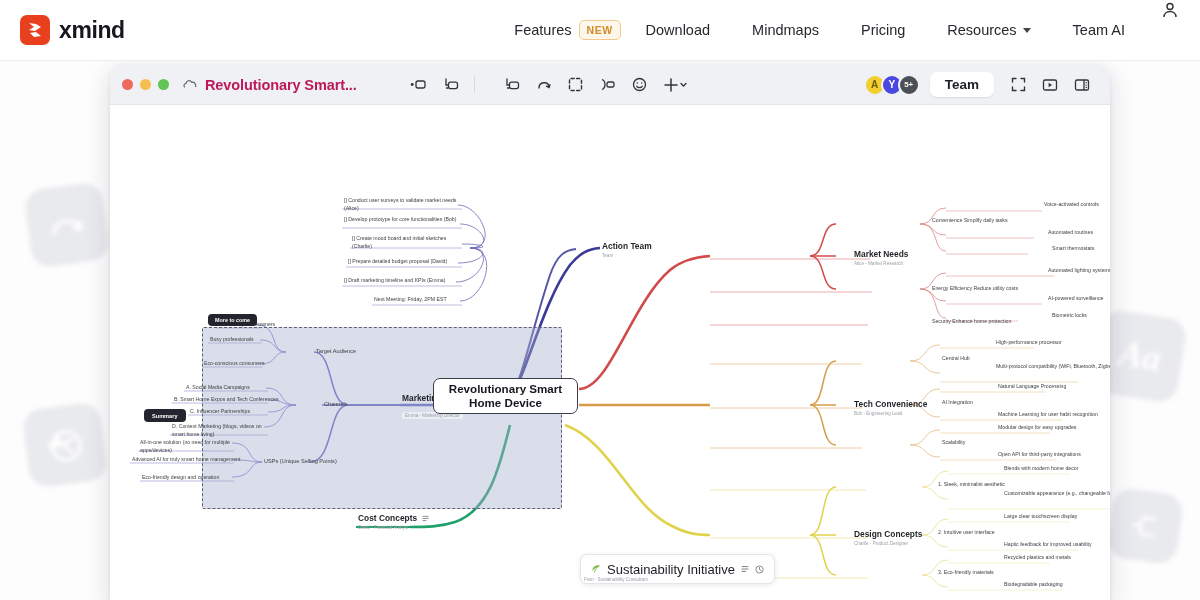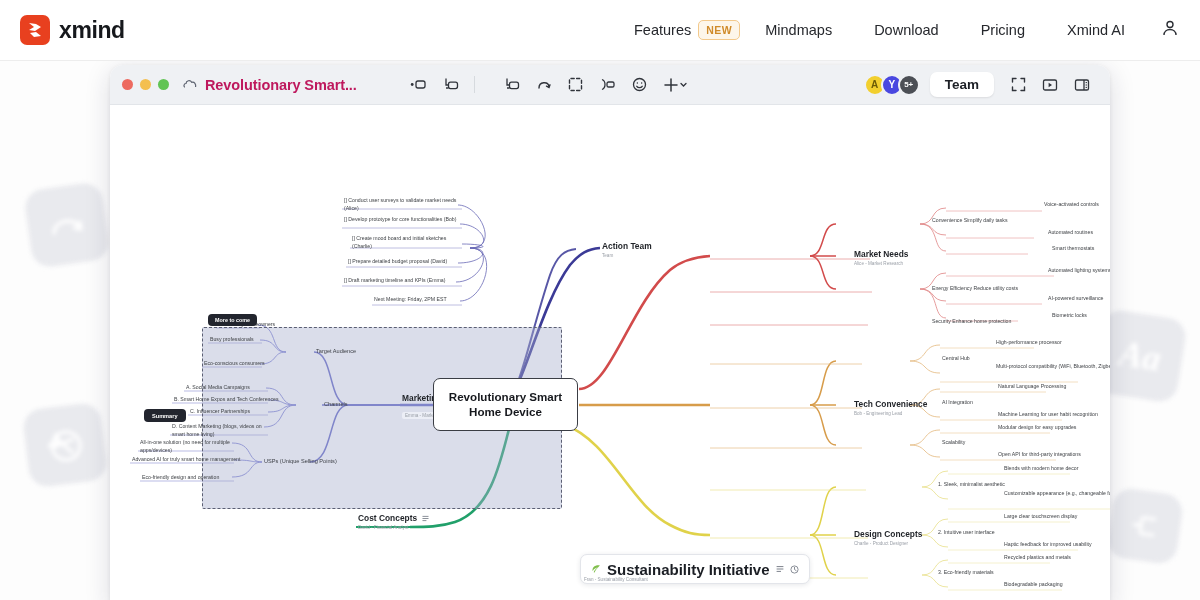--- a/index.html
+++ b/index.html
@@ -10,21 +10,21 @@
     background:#ffffff;
     color:#1b1b1b;
     position:relative;
   }
 
   
   #site-nav {
     position:absolute; left:0; top:0; width:1200px; height:61px;
     background:#ffffff;
     border-bottom:1px solid #ededed;
-    display:flex; align-items:center;
+    display:flex; 
     z-index:40;
   }
   #brand { display:flex; align-items:center; gap:9px; margin-left:20px; }
   #brand-mark {
     width:30px; height:30px; border-radius:7px;
     background:#e8401f; position:relative; flex:none;
   }
   #brand-mark svg { position:absolute; left:5px; top:5px; }
   #brand-word { font-size:23px; font-weight:bold; letter-spacing:-0.4px; color:#16181c; }
 
@@ -112,21 +112,21 @@
   }
   .leaf.wrap { white-space:normal; }
 
   
   .branch-label { font-size:8.4px; font-weight:bold; color:#1f2227; }
   .branch-sub { font-size:4.6px; color:#9ba0a8; margin-top:2px; }
   .mid-label { font-size:5.6px; color:#3b3e44; }
 
   
   #central {
-    position:absolute; left:323px; top:273px; width:145px; height:53px;
+    position:absolute; left:323px; top:273px; width:145px; height:36px;
     background:#ffffff; border:1.4px solid #3a3d44; border-radius:7px;
     display:flex; align-items:center; justify-content:center; text-align:center;
     font-size:11.6px; font-weight:bold; color:#16181d; line-height:1.25;
     z-index:6;
   }
 
   
   #selection-box {
     position:absolute; left:92px; top:222px; width:360px; height:182px;
     background:rgba(168,174,205,.42);
@@ -144,21 +144,21 @@
     padding:3.5px 8px; border-radius:4px; z-index:7;
   }
 
   
   #sustain-card {
     position:absolute; left:470px; top:449px;
     background:#ffffff; border:1px solid #e3e5ea; border-radius:7px;
     box-shadow:0 1px 5px rgba(20,25,50,.10);
     padding:5px 10px; display:flex; align-items:center; gap:6px; z-index:6;
   }
-  #sustain-card .s-title { font-size:15px; font-weight:bold; color:#1b1e24; }
+  #sustain-card .s-title { font-size:13px; font-weight:normal; color:#1b1e24; }
   #sustain-sub { position:absolute; left:474px; top:472px; font-size:4.6px; color:#9ba0a8; z-index:6; }
 
   .note-ico { color:#7d828c; display:flex; align-items:center; }
 </style>
 </head>
 <body>
 
 <div id="site-nav">
   <div id="brand">
     <div id="brand-mark">
@@ -169,30 +169,34 @@
     <span id="brand-word">xmind</span>
   </div>
 
   <div id="nav-links">
     <div class="nav-link">
       <span>Features</span>
     </div>
     <span id="new-pill">NEW</span>
 
     <div class="nav-link">
+      <span>Download</span>
+    </div>
+    <div class="nav-link">
       <span>Mindmaps</span>
-    </div>
-    <div class="nav-link">
-      <span>Download</span>
     </div>
     <div class="nav-link">
       <span>Pricing</span>
     </div>
     <div class="nav-link">
-      <span>Xmind AI</span>
+      <span>Resources</span>
+      <span class="caret"></span>
+    </div>
+    <div class="nav-link">
+      <span>Team AI</span>
     </div>
   </div>
 
   <div id="account-icon">
     <svg width="20" height="20" viewBox="0 0 20 20" fill="none" stroke="#2b2e34" stroke-width="1.4">
       <circle cx="10" cy="6.5" r="3"></circle>
         <path d="M4 17c0-3.3 2.7-5.5 6-5.5s6 2.2 6 5.5"></path>
     </svg>
   </div>
 </div>

